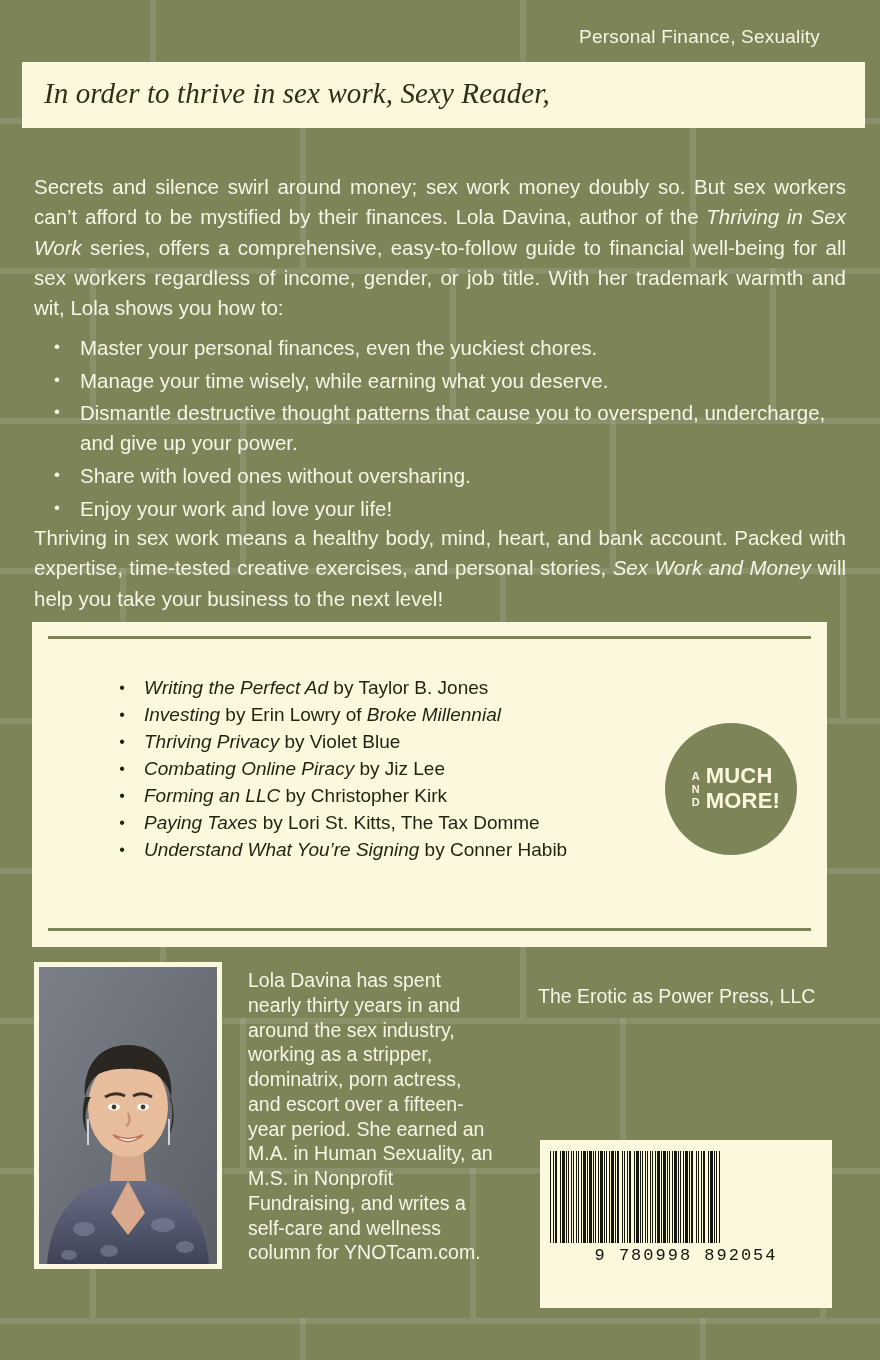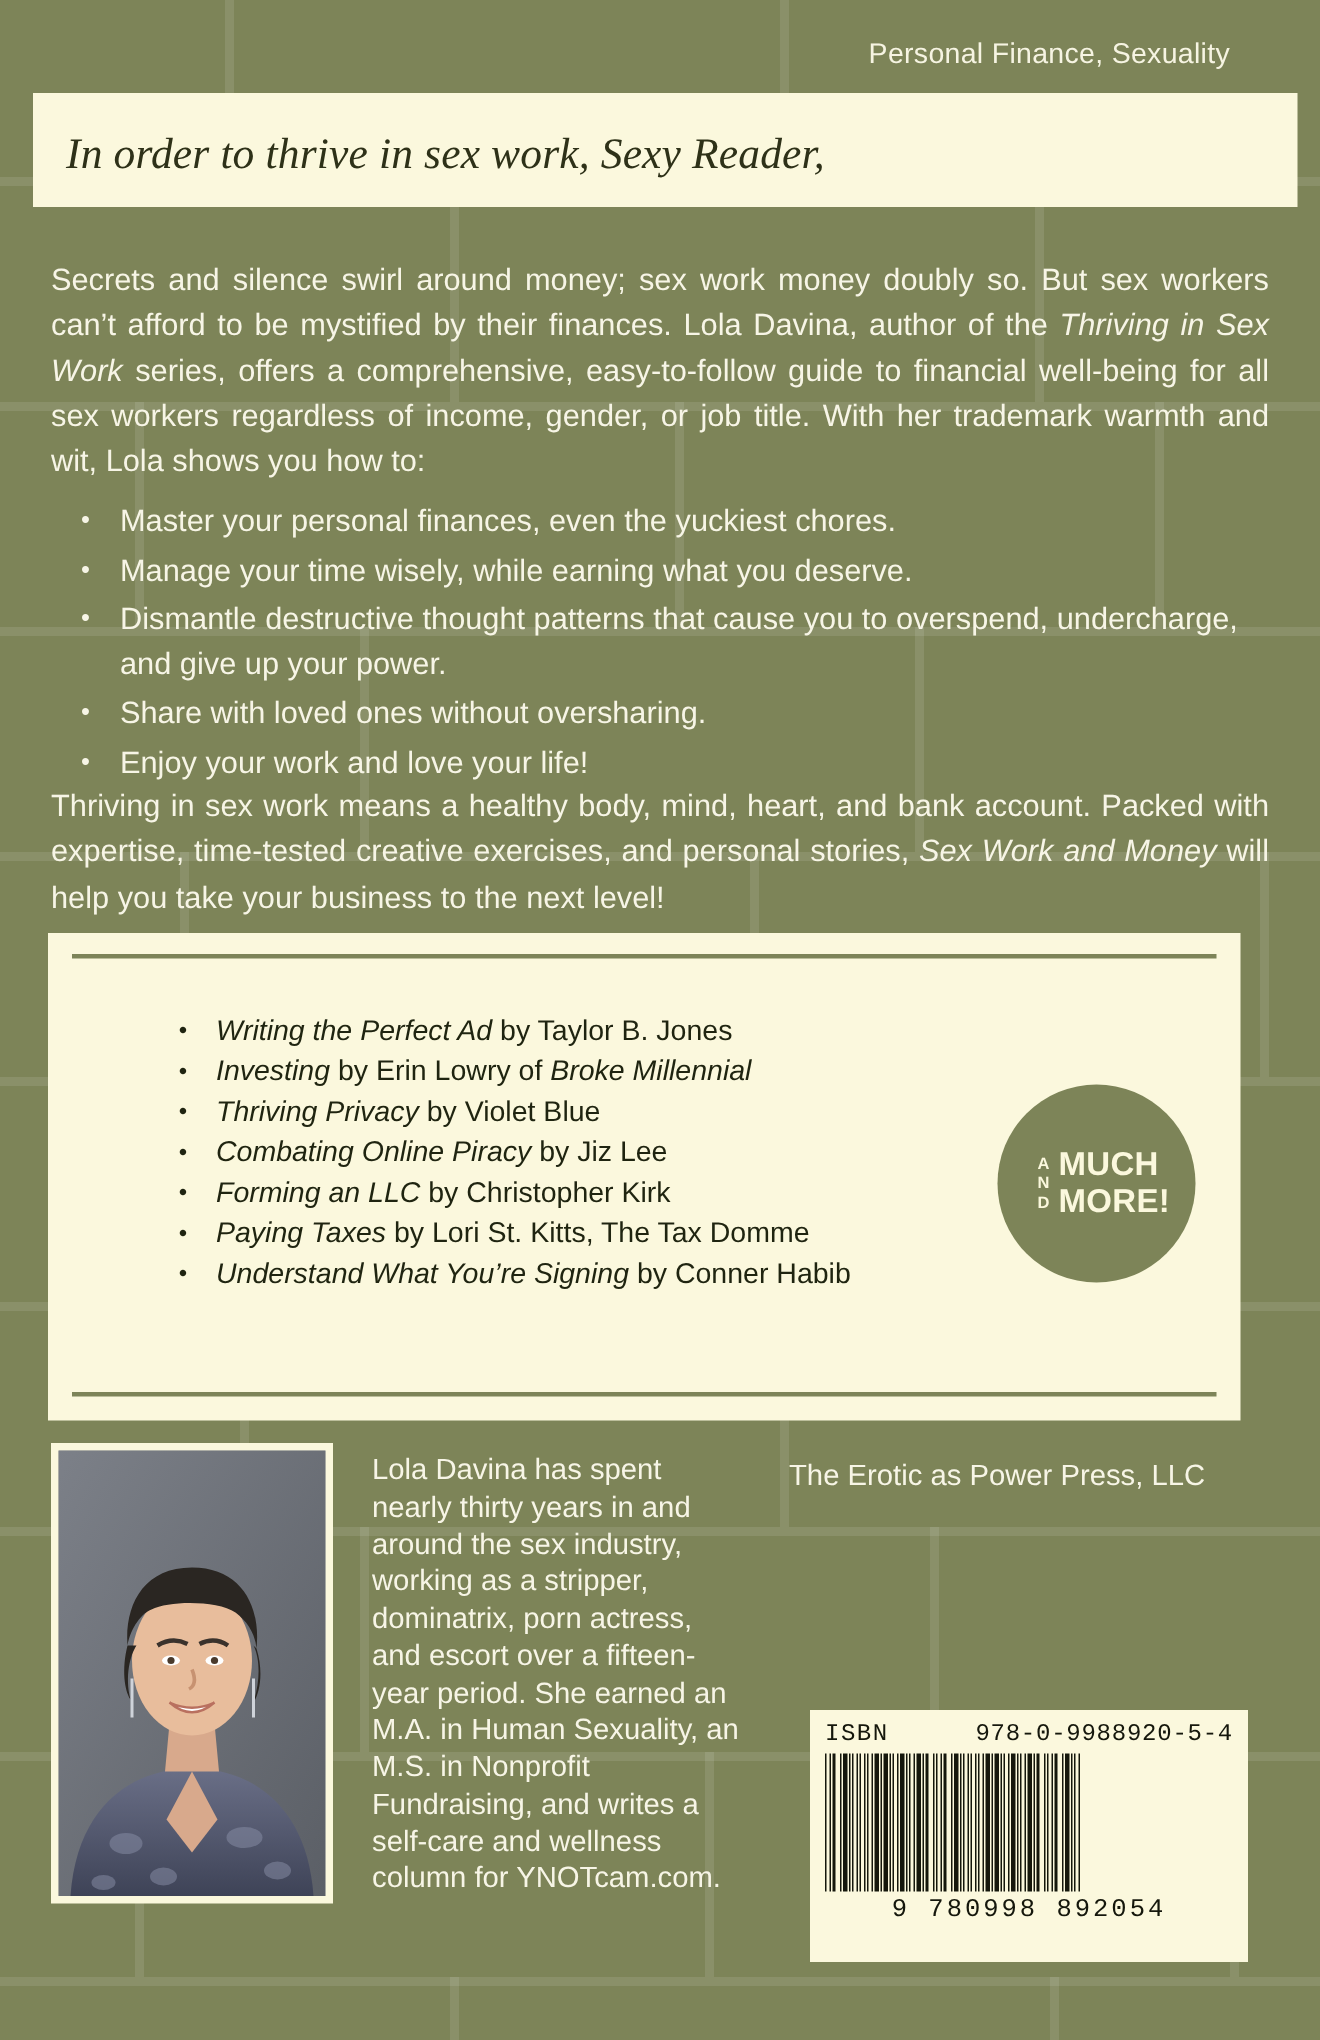--- a/index.html
+++ b/index.html
@@ -45,21 +45,21 @@
   }
 
   
   .headline-band {
     position: absolute;
     left: 22px;
     top: 62px;
     width: 843px;
     background: #fbf8dd;
     z-index: 3;
-    padding: 24px 0 18px 0;
+    padding: 14px 0 18px 0;
     box-sizing: border-box;
   }
   .headline-band .line1 {
     font-family: "Liberation Serif", serif;
     font-style: italic;
     font-size: 29px;
     color: #2e3118;
     padding-left: 22px;
     line-height: 1.18;
     letter-spacing: 0.1px;
@@ -248,21 +248,21 @@
   .publisher {
     position: absolute;
     left: 526px;
     top: 972px;
     width: 330px;
     z-index: 4;
     color: #f7f5e6;
     font-size: 19.5px;
     line-height: 1.27;
   }
-  .publisher p { margin: 0; }
+  .publisher p { margin: 12px; }
 
   
   .barcode-box {
     position: absolute;
     left: 540px;
     top: 1140px;
     width: 292px;
     height: 168px;
     background: #fbf8dd;
     z-index: 4;
@@ -490,24 +490,20 @@
 
   <div class="author-bio">
     <p>Lola Davina has spent nearly thirty years in and around the sex industry, working as a stripper, dominatrix, porn actress, and escort over a fifteen-year period. She earned an M.A. in Human Sexuality, an M.S. in Nonprofit Fundraising, and writes a self-care and wellness column for YNOTcam.com.</p>
   </div>
 
   <div class="publisher">
     <p>The Erotic as Power Press, LLC</p>
   </div>
 
   <div class="barcode-box">
-    <div class="barcode-top">
-      <span class="isbn">ISBN</span>
-      <span>978-0-9988920-5-4</span>
-    </div>
     <div class="bars" id="bars">
         <i style="width: 1px; background: rgb(21, 23, 12);"></i>
         <i style="width: 2px; background: transparent;"></i>
         <i style="width: 1px; background: rgb(21, 23, 12);"></i>
         <i style="width: 1px; background: transparent;"></i>
         <i style="width: 2px; background: rgb(21, 23, 12);"></i>
         <i style="width: 3px; background: transparent;"></i>
         <i style="width: 1px; background: rgb(21, 23, 12);"></i>
         <i style="width: 1px; background: transparent;"></i>
         <i style="width: 3px; background: rgb(21, 23, 12);"></i>

